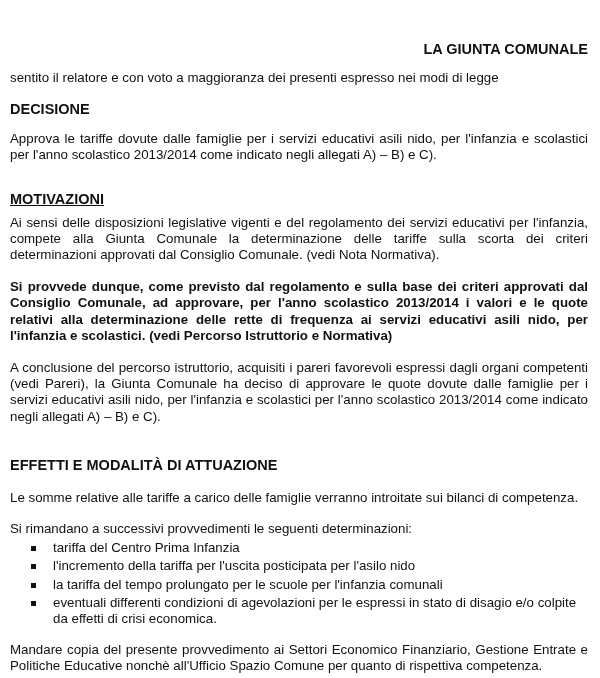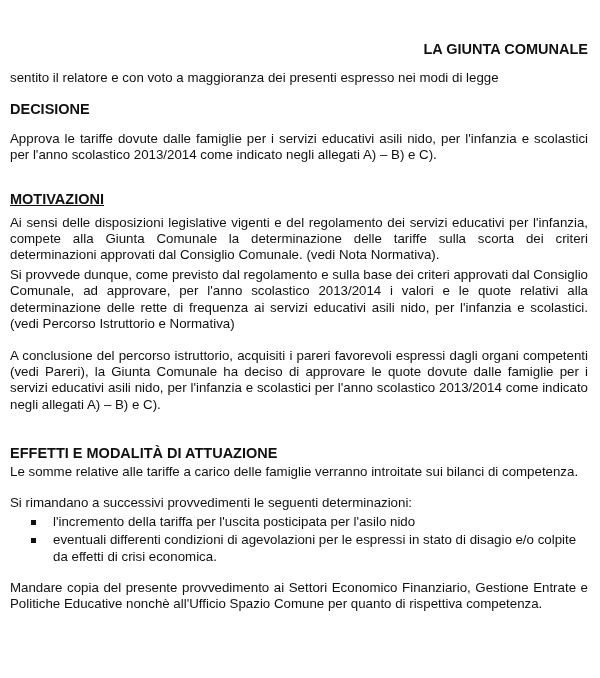--- a/index.html
+++ b/index.html
@@ -17,24 +17,24 @@
   }
   .intro { margin: 12px 0 0 0; }
   h2 {
     font-size: 14.5px; font-weight: bold; margin: 0; line-height: 18px;
   }
   p { margin: 0; text-align: justify; }
   .h-decisione { margin-top: 14px; }
   .p-decisione { margin-top: 13px; }
   .h-motivazioni { margin-top: 26px; text-decoration: underline; }
   .p-mot1 { margin-top: 7px; }
-  .p-mot2 { margin-top: 4px; }
+  .p-mot2 { margin-top: 16px; font-weight: bold; }
   .p-mot3 { margin-top: 16px; }
   .h-effetti { margin-top: 31px; }
-  .p-eff1 { margin-top: 2px; }
+  .p-eff1 { margin-top: 16px; }
   .p-eff2 { margin-top: 15px; }
   ul.bullets { list-style: none; margin: 3px 0 0 0; padding: 0 0 0 43px; }
   ul.bullets li { position: relative; padding-left: 0; margin: 0 0 2px 0; text-align: left; }
   ul.bullets li .bullet {
     position: absolute; left: -22px; top: 6px; width: 5px; height: 5px; background: #111111;
   }
   .p-eff3 { margin-top: 15px; }
 </style>
 </head>
 <body>
@@ -53,19 +53,20 @@
     <p class="p-mot1">Ai sensi delle disposizioni legislative vigenti e del regolamento dei servizi educativi per l'infanzia, compete alla Giunta Comunale la determinazione delle tariffe sulla scorta dei criteri determinazioni approvati dal Consiglio Comunale. (vedi Nota Normativa).</p>
     <p class="p-mot2">Si provvede dunque, come previsto dal regolamento e sulla base dei criteri approvati dal Consiglio Comunale, ad approvare, per l'anno scolastico 2013/2014 i valori e le quote relativi alla determinazione delle rette di frequenza ai servizi educativi asili nido, per l'infanzia e scolastici. (vedi Percorso Istruttorio e Normativa)</p>
     <p class="p-mot3">A conclusione del percorso istruttorio, acquisiti i pareri favorevoli espressi dagli organi competenti (vedi Pareri), la Giunta Comunale ha deciso di approvare le quote dovute dalle famiglie per i servizi educativi asili nido, per l'infanzia e scolastici per l'anno scolastico 2013/2014 come indicato negli allegati A) – B) e C).</p>
   </section>
 
   <section>
     <h2 class="h-effetti">EFFETTI E MODALITÀ DI ATTUAZIONE</h2>
     <p class="p-eff1">Le somme relative alle tariffe a carico delle famiglie verranno introitate sui bilanci di competenza.</p>
     <p class="p-eff2">Si rimandano a successivi provvedimenti le seguenti determinazioni:</p>
     <ul class="bullets">
-      <li><span class="bullet"></span></li>
+      <li><span class="bullet"></span><span>tariffa del Centro Prima Infanzia</span></li>
       <li><span class="bullet"></span><span>l'incremento della tariffa per l'uscita posticipata per l'asilo nido</span></li>
+      <li><span class="bullet"></span><span>la tariffa del tempo prolungato per le scuole per l'infanzia comunali</span></li>
       <li><span class="bullet"></span><span>eventuali differenti condizioni di agevolazioni per le espressi in stato di disagio e/o colpite da effetti di crisi economica.</span></li>
     </ul>
     <p class="p-eff3">Mandare copia del presente provvedimento ai Settori Economico Finanziario, Gestione Entrate e Politiche Educative nonchè all'Ufficio Spazio Comune per quanto di rispettiva competenza.</p>
   </section>
 </div>
 
 </body></html>

